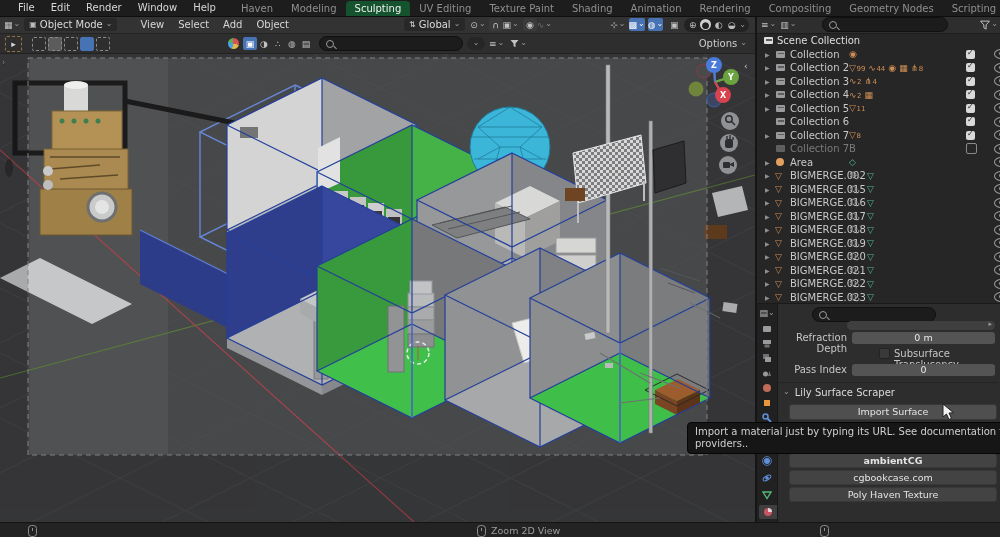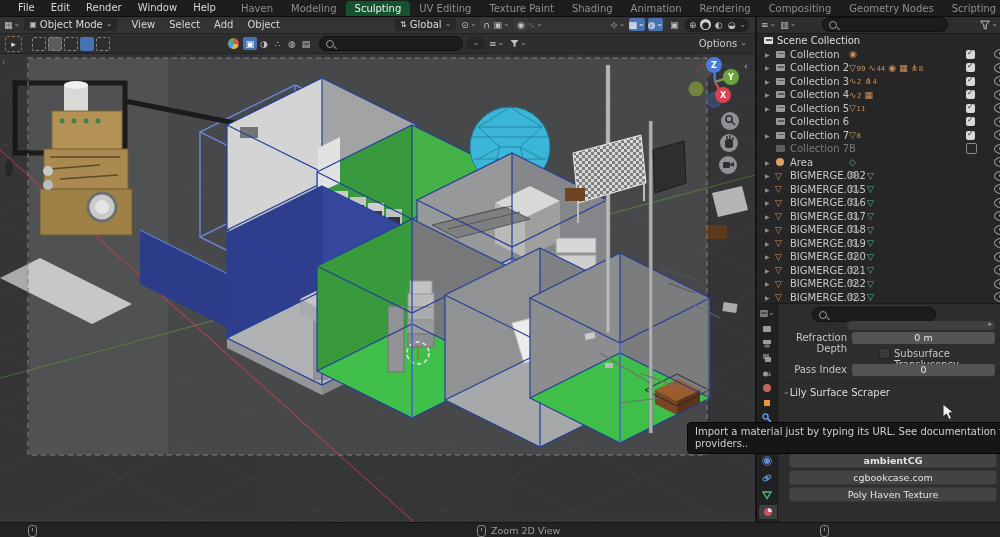--- a/index.html
+++ b/index.html
@@ -103,21 +103,21 @@
 
 </div>
 
 <div id="vp-header" class="abs">
   <span class="ic-btn" style="margin-left:4px;">▦<span class="chev"></span></span>
   <div class="hdr-chip" style="margin-left:4px;">
     <span style="font-size:8px;color:#bdbdbd;">▣</span>
     <span>Object Mode</span>
     <span class="chev"></span>
   </div>
-  <span class="hdr-menu" style="margin-left:7px;">View</span>
+  <span class="hdr-menu" style="margin-left:16px;">View</span>
   <span class="hdr-menu">Select</span>
   <span class="hdr-menu">Add</span>
   <span class="hdr-menu">Object</span>
   <div style="width:108px;"></div>
   <div class="hdr-chip">
     <span style="font-size:8px;">⇅</span>
     <span>Global</span>
     <span class="chev"></span>
   </div>
   <span class="ic-btn" style="margin-left:5px;">⊙<span class="chev"></span></span>
@@ -712,24 +712,25 @@
   <div class="abs" style="left:90px;top:17px;width:148px;height:9px;background:#3f3f3f;border-radius:5px;">
       <span style="position:absolute;right:3px;top:-1px;color:#9a9a9a;font-size:7px;">▸</span>
     </div>
   <span class="prop-label" style="left:20px;top:28px;">Refraction Depth</span>
   <span class="prop-field" style="left:95px;top:28px;width:143px;">0 m</span>
   <span class="prop-cb" style="left:122px;top:44px;"></span>
   <span class="abs" style="left:137px;top:44px;color:#c6c6c6;font-size:10px;">Subsurface Translucency</span>
   <span class="prop-label" style="left:20px;top:60px;">Pass Index</span>
   <span class="prop-field" style="left:95px;top:60px;width:143px;">0</span>
   <div class="abs" style="left:21px;top:78px;width:220px;border-top:1px solid #242424;"></div>
-  <div class="abs" style="left:26px;top:83px;color:#dadada;font-size:10px;display:flex;align-items:center;">
+  <div class="abs" style="left:26px;top:83px;color:#dadada;font-size:10px;display:flex;gap:5px;align-items:center;">
     <span class="chev"></span>
     <span>Lily Surface Scraper</span>
   </div>
+  <span class="btn" style="left:32px;top:100px;width:206px;height:14px;line-height:14px;background:#4f4f4f;">Import Surface</span>
   <span class="btn" style="left:32px;top:149px;width:206px;height:13px;line-height:13px;font-weight:bold;">ambientCG</span>
   <span class="btn" style="left:32px;top:166px;width:206px;height:13px;line-height:13px;">cgbookcase.com</span>
   <span class="btn" style="left:32px;top:183px;width:206px;height:13px;line-height:13px;">Poly Haven Texture</span>
 </div>
 
 <div id="tooltip" class="abs">
   <span>Import a material just by typing its URL. See documentation for a list of supported material providers..</span>
 </div>
 
 <div id="statusbar" class="abs">

